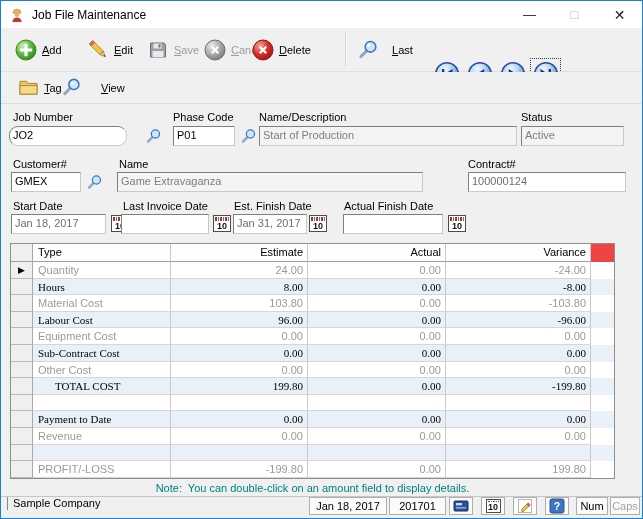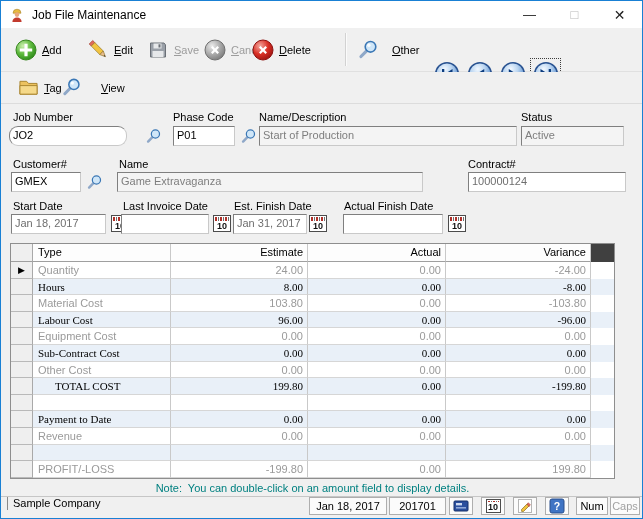--- a/index.html
+++ b/index.html
@@ -26,21 +26,21 @@
   
   .flabel{position:absolute;font-size:11px;color:#000;white-space:nowrap;}
   .field{position:absolute;height:20px;box-sizing:border-box;background:#fff;border:1px solid;border-color:#7f7f7f #c9c9c9 #c9c9c9 #7f7f7f;font-size:11px;padding:2px 3px 0 3px;white-space:nowrap;overflow:hidden;}
   .field.dis{background:#f4f4f4;color:#7e7e7e;}
   .field.ro{color:#6e6e6e;}
   .lookup{position:absolute;width:17px;height:17px;}
   .calbtn{position:absolute;width:18px;height:17px;border:1px solid #4c4c4c;background:#fff;box-sizing:border-box;display:flex;flex-direction:column;align-items:stretch;}
   .cal-top{height:4px;margin:1px 1px 0 1px;background:repeating-linear-gradient(90deg,#b03028 0 2px,#ffffff 2px 3px,#6f6f6f 3px 4px,#ffffff 4px 5px);}
   .cal-num{flex:1;text-align:center;font-size:9px;font-weight:bold;line-height:10px;color:#111;}
   
-  .gridbox{position:absolute;left:9px;top:242px;width:605px;height:236px;border:1px solid #8e8e8e;background:#404040;box-sizing:border-box;overflow:hidden;}
+  .gridbox{position:absolute;left:9px;top:242px;width:605px;height:236px;border:1px solid #8e8e8e;background:#ef4444;box-sizing:border-box;overflow:hidden;}
   .tr{display:flex;height:16.6px;line-height:16px;}
   .tr.thead{height:18px;line-height:17px;}
   .td{box-sizing:border-box;border-right:1px solid #c9c9c9;border-bottom:1px solid #d6d6d6;overflow:hidden;white-space:nowrap;font-size:11px;}
   .thead .td{background:#fdfdfd;color:#000;border-bottom:1px solid #9f9f9f;}
   .c-sel{width:22px;background:#efefef;border-right:1px solid #a9a9a9;border-bottom:1px solid #b9b9b9;display:flex;align-items:center;justify-content:center;}
   .thead .c-sel{background:#efefef;}
   .c-type{width:138px;padding-left:5px;}
   .c-num{text-align:right;padding-right:4px;}
   .c-est{width:137px;}
   .c-act{width:138px;}
@@ -166,21 +166,21 @@
     </div>
     <div class="vsep" style="left:344px;"></div>
     <div class="tbtn" style="left:356px;gap:13px;">
       <span>
         <svg viewBox="0 0 22 22" width="22" height="22">
           <line x1="9.6" y1="11.8" x2="4" y2="17.5" stroke="#8fa8c8" stroke-width="3.2" stroke-linecap="round"></line>
           <circle cx="13.5" cy="7.8" r="5.3" fill="#cfe6f8" stroke="#3a77b5" stroke-width="1.6"></circle>
           <circle cx="11.9" cy="6.3" r="1.7" fill="#ffffff" opacity="0.85"></circle>
         </svg>
       </span>
-      <span class="lbl mn">Other</span>
+      <span class="lbl mn">Last</span>
     </div>
     <div class="navbtn" style="left:432px;">
       <svg viewBox="0 0 24 24" width="26" height="26">
         <circle cx="12" cy="12" r="10.4" fill="url(#gnav)" stroke="#2a5391" stroke-width="1.5"></circle>
         <path d="M7.4 7.3h2.1v9.4H7.4z M17.1 7.3 9.9 12l7.2 4.7z" fill="#0b3b7e"></path>
       </svg>
     </div>
     <div class="navbtn" style="left:465px;">
       <svg viewBox="0 0 24 24" width="26" height="26">
         <circle cx="12" cy="12" r="10.4" fill="url(#gnav)" stroke="#2a5391" stroke-width="1.5"></circle>

